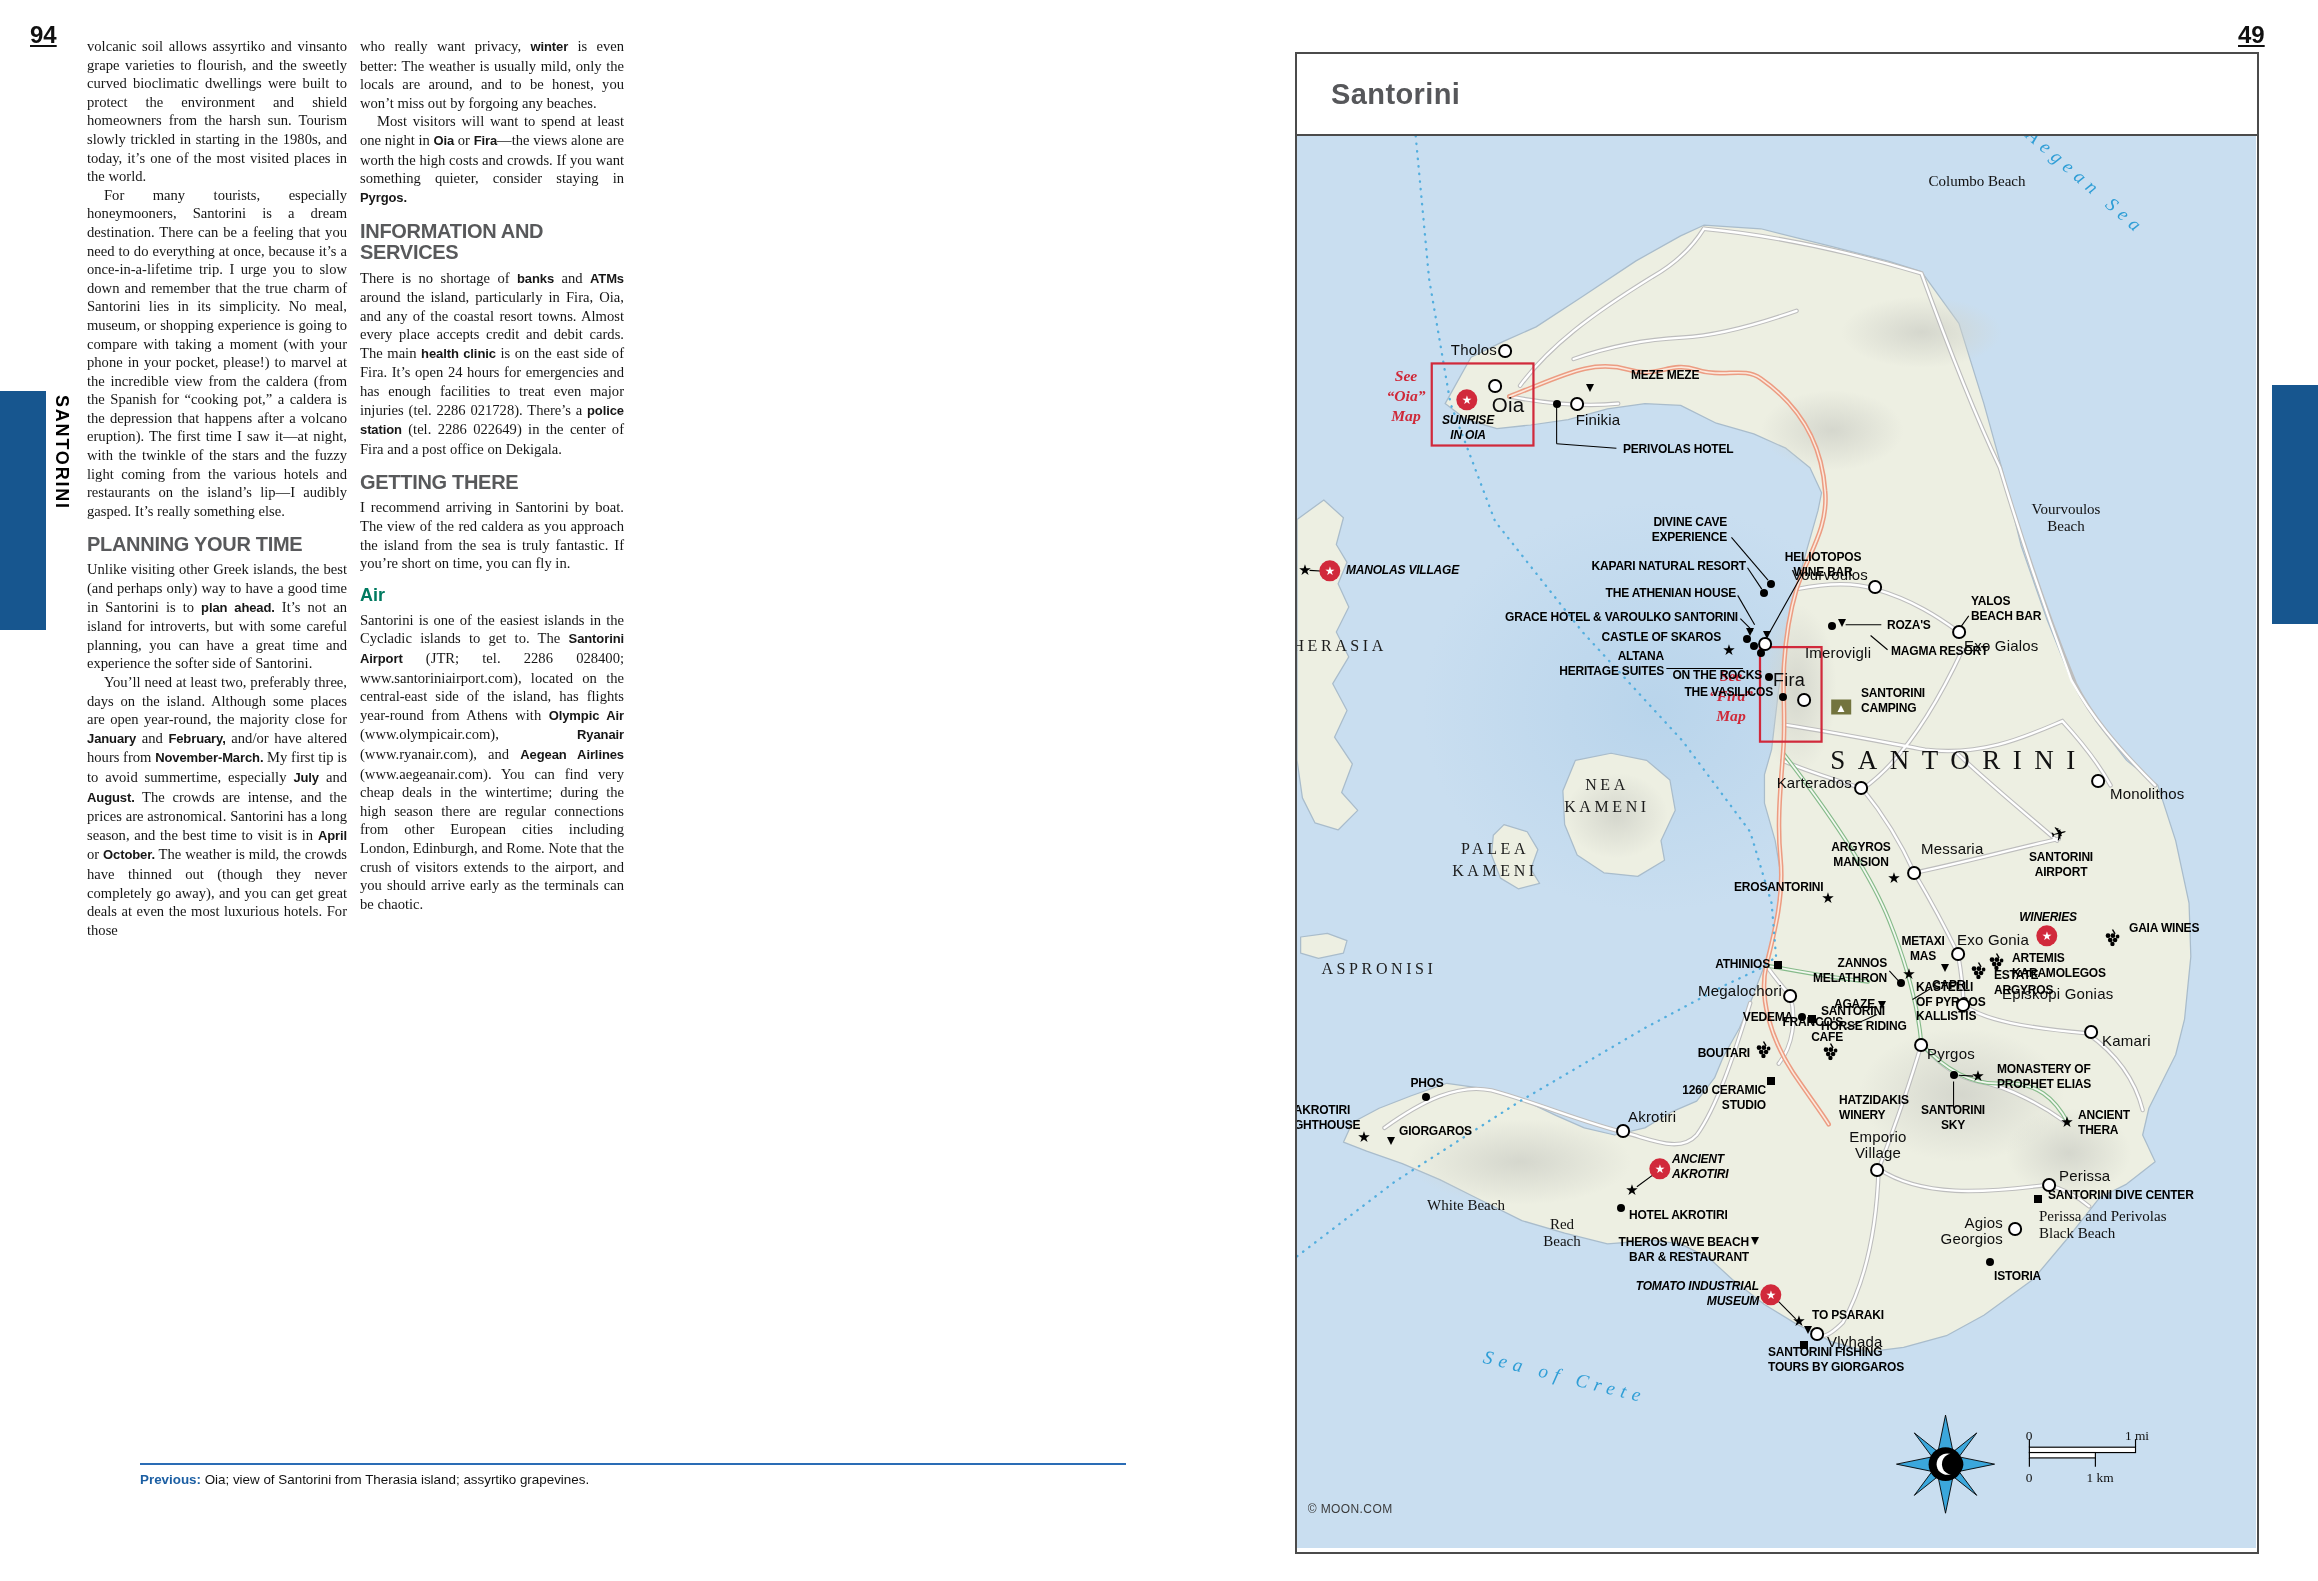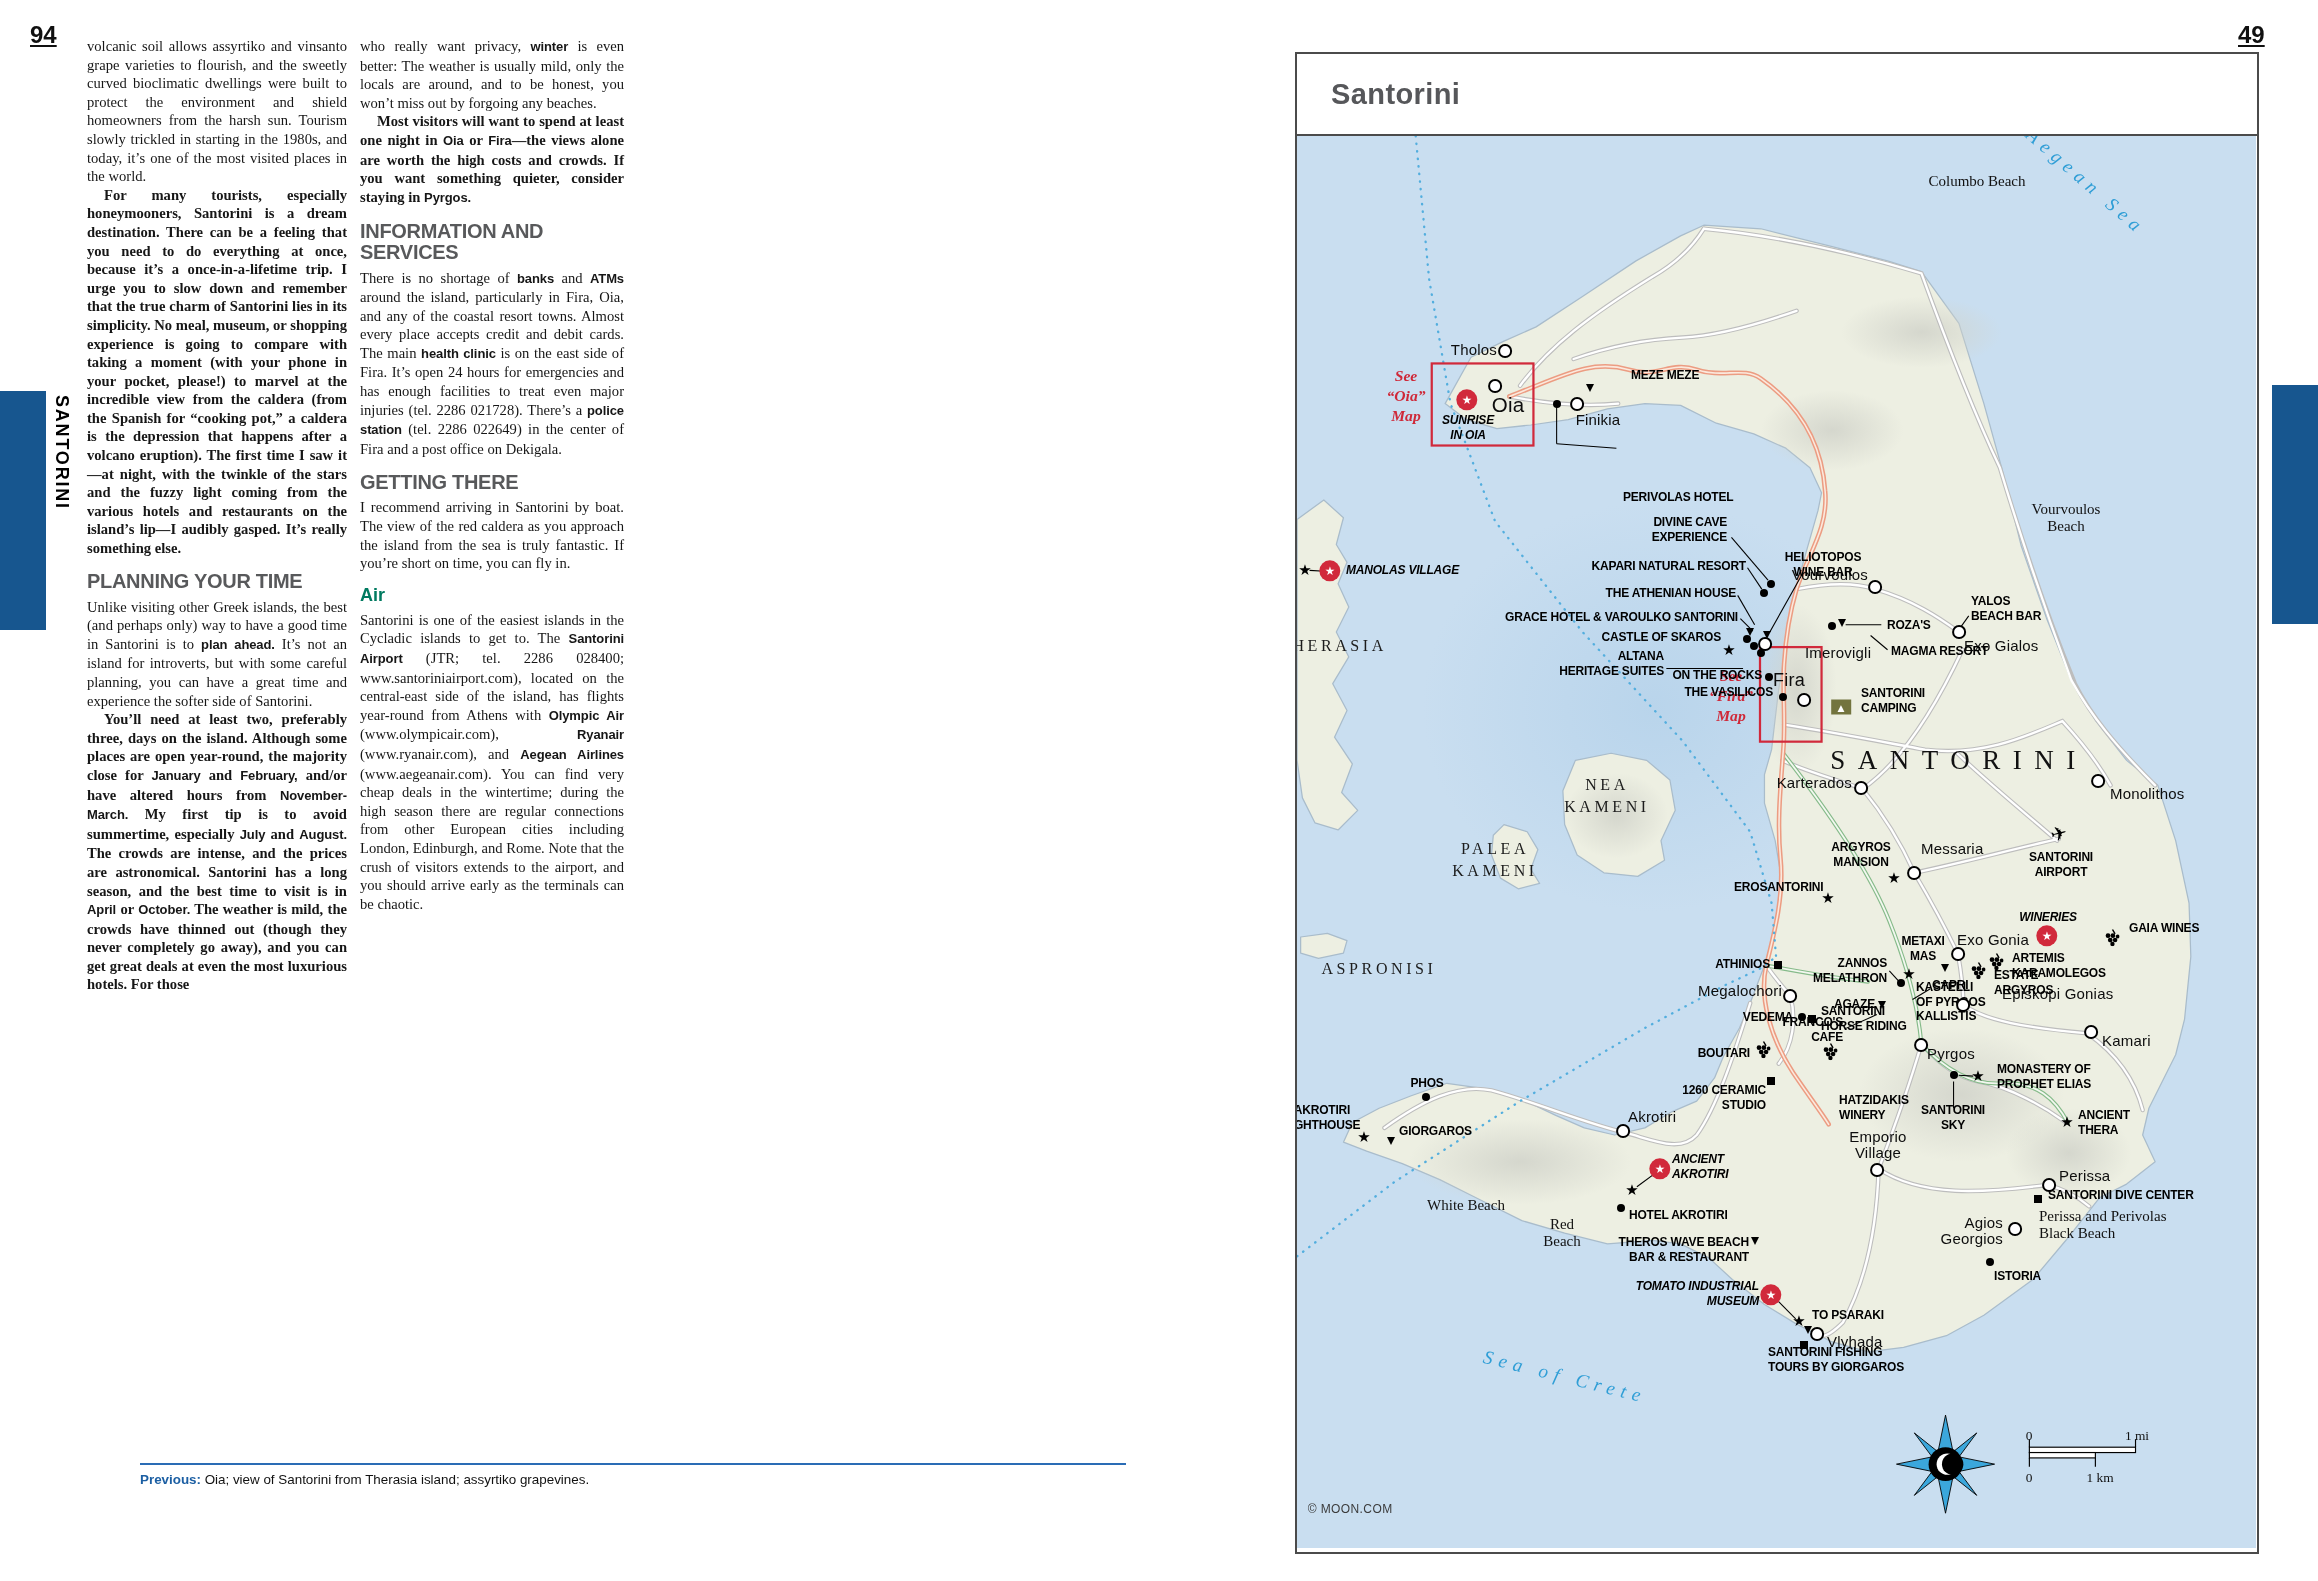--- a/index.html
+++ b/index.html
@@ -10,21 +10,21 @@
   .tab{position:absolute;width:46px;height:239px;background:#17568f;}
   .tab-left{left:0;top:391px;} .tab-right{left:2272px;top:385px;}
   .tab-label{position:absolute;font:700 18px "Liberation Sans",sans-serif;letter-spacing:1.8px;
              color:#000;writing-mode:vertical-rl;}
   .tl-left{left:51px;top:395px;} .tl-right{left:2230px;top:390px;}
 
   .col{position:absolute;top:37px;font-size:14.6px;line-height:18.6px;color:#161616;
        text-align:justify;}
   .col1{left:87px;width:260px;} .col2{left:360px;width:264px;}
   .col p{margin:0;}
-  .col p.ind{text-indent:17px;font-weight:bold;}
+  .col p.ind{text-indent:17px;}
   .col b{font-family:"Liberation Sans",sans-serif;font-size:13px;letter-spacing:-0.1px;}
   .h2{font:700 20px "Liberation Sans",sans-serif;color:#58595b;letter-spacing:-0.3px;
       line-height:1.06;margin:13.4px 0 5.4px 0;text-align:left;}
   .h3{font:700 18px "Liberation Sans",sans-serif;color:#007a60;margin:12.5px 0 4.5px 0;text-align:left;}
 
   .caption-rule{position:absolute;left:140px;top:1463px;width:986px;height:1.8px;background:#2a6cb5;}
   .caption{position:absolute;left:140px;top:1472px;font:400 13.4px "Liberation Sans",sans-serif;color:#111;}
   .caption b{color:#1c5fa3;font-weight:700;margin-right:3.6px;}
 
   .map-box{position:absolute;left:1295px;top:52px;width:964px;height:1502px;
@@ -271,21 +271,21 @@
 Village</div>
         <div class="ml town" style="left: 762px; top: 1040px; text-align: left; transform: translate(0px, -50%);">Perissa</div>
         <div class="ml town" style="left: 706px; top: 1095px; text-align: right; transform: translate(-100%, -50%);">Agios
 Georgios</div>
         <div class="ml town" style="left: 485px; top: 855px; text-align: right; transform: translate(-100%, -50%);">Megalochori</div>
         <div class="ml town" style="left: 331px; top: 981px; text-align: left; transform: translate(0px, -50%);">Akrotiri</div>
         <div class="ml town" style="left: 530px; top: 1206px; text-align: left; transform: translate(0px, -50%);">Vlyhada</div>
         <div class="ml town" style="left: 571px; top: 439px; text-align: right; transform: translate(-100%, -50%);">Vourvoulos</div>
         <div class="ml town" style="left: 667px; top: 510px; text-align: left; transform: translate(0px, -50%);">Exo Gialos</div>
         <div class="ml poi" style="left: 334px; top: 239px; text-align: left; transform: translate(0px, -50%);">MEZE MEZE</div>
-        <div class="ml poi" style="left: 326px; top: 313px; text-align: left; transform: translate(0px, -50%); margin-top: 48px;">PERIVOLAS HOTEL</div>
+        <div class="ml poi" style="left: 326px; top: 313px; text-align: left; transform: translate(0px, -50%);">PERIVOLAS HOTEL</div>
         <div class="ml poi" style="left: 430px; top: 394px; text-align: right; transform: translate(-100%, -50%);">DIVINE CAVE
 EXPERIENCE</div>
         <div class="ml poi" style="left: 449px; top: 430px; text-align: right; transform: translate(-100%, -50%);">KAPARI NATURAL RESORT</div>
         <div class="ml poi" style="left: 439px; top: 457px; text-align: right; transform: translate(-100%, -50%);">THE ATHENIAN HOUSE</div>
         <div class="ml poi" style="left: 441px; top: 481px; text-align: right; transform: translate(-100%, -50%);">GRACE HOTEL &amp; VAROULKO SANTORINI</div>
         <div class="ml poi" style="left: 424px; top: 501px; text-align: right; transform: translate(-100%, -50%);">CASTLE OF SKAROS</div>
         <div class="ml poi" style="left: 367px; top: 528px; text-align: right; transform: translate(-100%, -50%);">ALTANA
 HERITAGE SUITES</div>
         <div class="ml poi" style="left: 465px; top: 539px; text-align: right; transform: translate(-100%, -50%);">ON THE ROCKS</div>
         <div class="ml poi" style="left: 476px; top: 556px; text-align: right; transform: translate(-100%, -50%);">THE VASILICOS</div>

